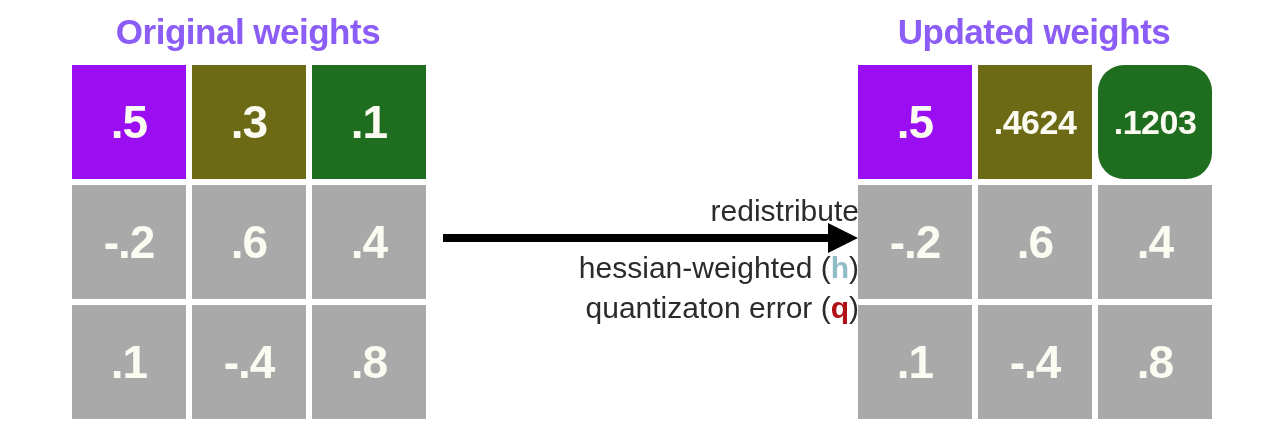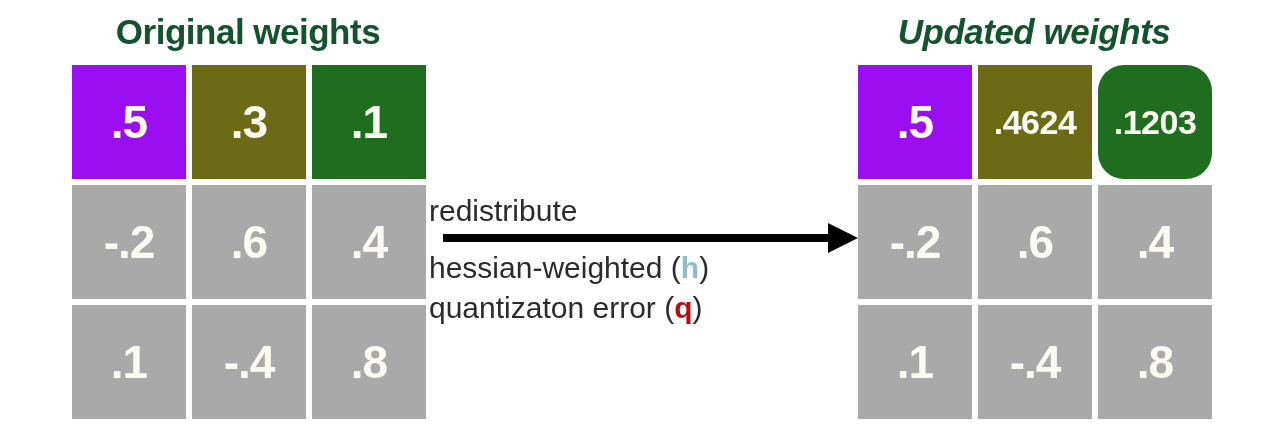--- a/index.html
+++ b/index.html
@@ -14,21 +14,21 @@
     background: #ffffff;
     overflow: hidden;
   }
   .matrix-title {
     position: absolute;
     top: 12px;
     width: 352px;
     text-align: center;
     font-size: 35px;
     font-weight: 700;
-    color: #14532d;
+    color: #8b5cf6;
     letter-spacing: -0.5px;
   }
   .matrix-grid {
     position: absolute;
     top: 65px;
     display: grid;
     grid-template-columns: repeat(3, 114px);
     grid-template-rows: repeat(3, 114px);
     gap: 6px;
   }
@@ -38,27 +38,27 @@
     justify-content: center;
     font-weight: 700;
     font-size: 46px;
     color: #fbfbf2;
     letter-spacing: -1px;
   }
   .cell.small { font-size: 34px; letter-spacing: -0.5px; }
   .grid-left  { left: 72px; }
   .grid-right { left: 858px; }
   .title-left  { left: 72px; }
-  .title-right { left: 858px; font-style: italic; }
+  .title-right { left: 858px; }
 
   .mid-label {
     position: absolute;
     left: 429px;
     width: 430px;
-    text-align: left;
+    text-align: right;
     font-size: 30px;
     color: #2b2b2b;
     white-space: nowrap;
   }
   .mid-label .accent { font-weight: 700; }
   #redistribute-label { top: 194px; }
   #hessian-line { top: 251px; }
   #quant-line   { top: 291px; }
 
   .arrow {

